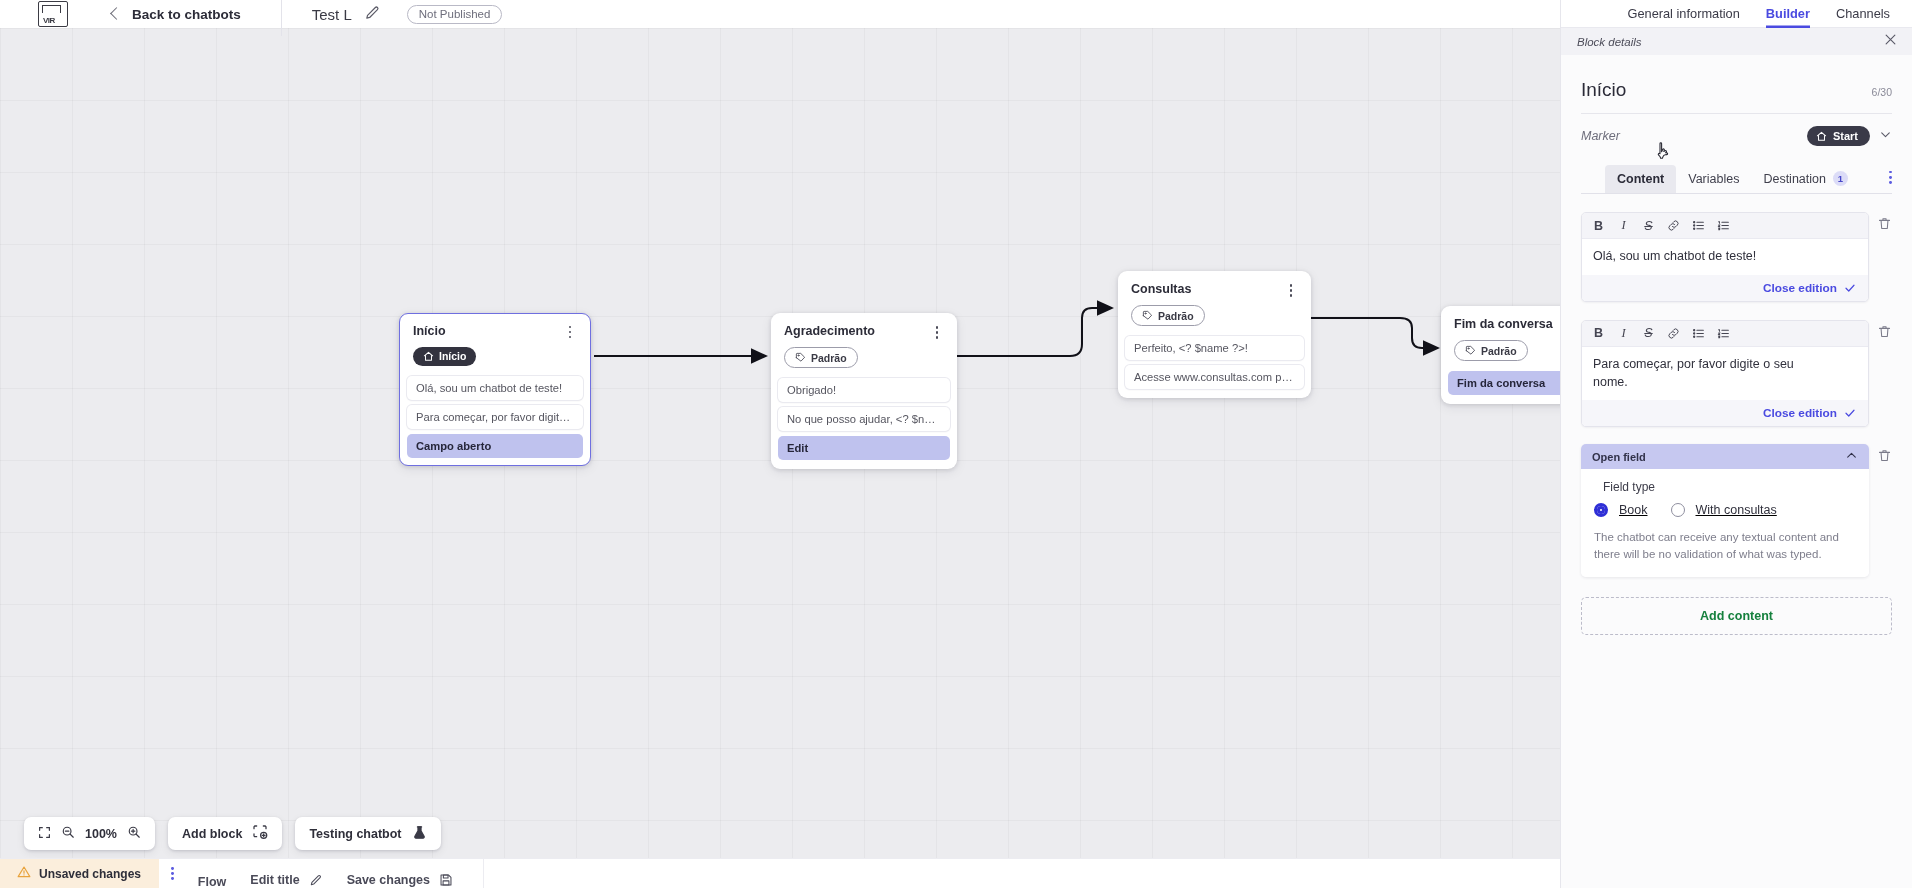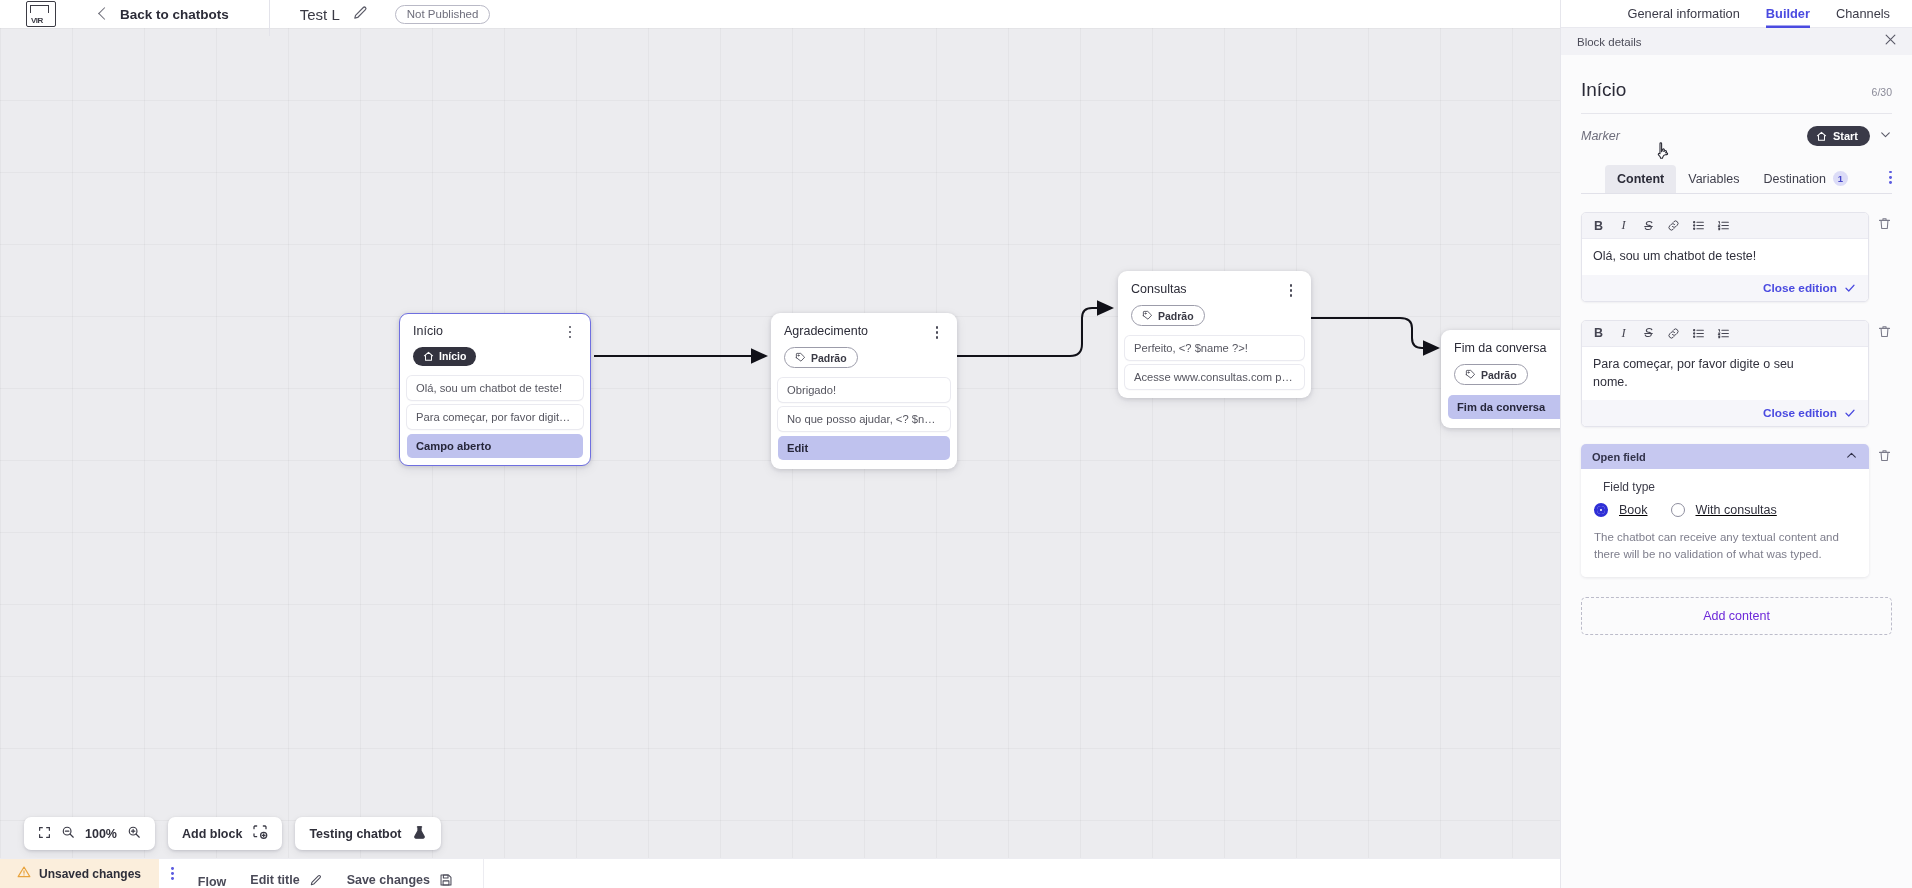--- a/index.html
+++ b/index.html
@@ -6,21 +6,21 @@
   html, body {
     width: 1912px; height: 888px;
     font-family: "Liberation Sans", sans-serif;
     background: #ffffff;
     overflow: hidden;
   }
   #app { position: relative; width: 1912px; height: 888px; }
 
   
   .topbar {
-    position: absolute; top: 0; left: 0; width: 1560px; height: 28px;
+    position: absolute; top: 0; left: 12px; width: 1560px; height: 28px;
     background: #fff; display: flex; align-items: center; z-index: 40;
   }
   .logo-box {
     width: 34px; height: 28px; margin-left: 24px;
     display: flex; align-items: center; justify-content: center;
   }
   .logo-mark {
     width: 30px; height: 26px; border: 1.6px solid #3b3b44; border-radius: 2px;
     position: relative; overflow: hidden; background: #fff;
   }
@@ -70,21 +70,21 @@
   .edges { position: absolute; inset: 0; width: 100%; height: 100%; pointer-events: none; }
 
   
   .node {
     position: absolute; background: #ffffff; border-radius: 9px;
     box-shadow: 0 1px 4px rgba(25,25,45,.14), 0 3px 12px rgba(25,25,45,.08);
     padding: 11px 0 9px 0;
   }
   .node.selected { border: 1.5px solid #6f6fe0; padding: 9.5px 0 7.5px 0; }
   .node-head { display: flex; align-items: flex-start; padding: 0 13px; }
-  .node-title { font-size: 12.5px; font-weight: 400; color: #2c2c38; flex: 1; line-height: 1.2; }
+  .node-title { font-size: 12.5px; font-weight: 700; color: #2c2c38; flex: 1; line-height: 1.2; }
   .kebab { width: 14px; display: flex; flex-direction: column; align-items: center; gap: 2.5px; cursor: pointer; padding-top: 2px; }
   .kebab i { width: 2.6px; height: 2.6px; border-radius: 50%; background: #4a4a57; display: block; }
   .tag {
     display: inline-flex; align-items: center; gap: 5px; margin: 8px 0 0 13px;
     border-radius: 999px; padding: 3.5px 10px; font-size: 10.5px; font-weight: 700;
   }
   .tag.start { background: #33333f; color: #fff; }
   .tag.padrao { background: #fff; color: #3a3a45; border: 1.1px solid #9c9caa; font-weight: 600; }
   .node-rows { margin-top: 10px; display: flex; flex-direction: column; gap: 5px; padding: 0 7px; }
   .row {
@@ -135,21 +135,21 @@
     border-bottom: 1px solid #e9e9ef;
   }
   .ptab { font-size: 12.8px; color: #3a3a47; cursor: pointer; height: 28px;
           display: flex; align-items: center; white-space: nowrap; }
   .ptab.active { color: #4a4ae0; font-weight: 700; box-shadow: inset 0 -2.5px 0 #4a4ae0; }
 
   .panel-bd-head {
     height: 27px; background: #f2f2f6; display: flex; align-items: center;
     padding: 0 14px 0 16px; justify-content: space-between;
   }
-  .panel-bd-title { font-size: 11.5px; color: #4d4d5a; }
+  .panel-bd-title { font-size: 11.5px; color: #4d4d5a; font-style: italic; }
   .close-x { cursor: pointer; }
 
   .panel-body { flex: 1; overflow-y: auto; background: #fbfbfc; }
 
   .blk-title-row {
     display: flex; align-items: baseline; padding: 24px 20px 0 20px; gap: 10px;
   }
   .blk-title { font-size: 19px; color: #2b2b38; flex: 1; }
   .blk-count { font-size: 10.5px; color: #8a8a98; }
   .blk-rule { margin: 12px 20px 0 20px; height: 1px; background: #e6e6ec; }
@@ -220,21 +220,21 @@
   .of-lbl { font-size: 12px; color: #3c3c49; margin-left: 9px; }
   .radios { display: flex; align-items: flex-end; gap: 11px; margin-top: 9px; text-decoration: underline; }
   .radio { width: 14px; height: 14px; border-radius: 50%; border: 1.6px solid #8e8e9e; cursor: pointer; }
   .radio.on { border: 3.5px solid #2f2fd6; background: #fff; box-shadow: inset 0 0 0 3px #2f2fd6; }
   .radio-lbl { font-size: 12.5px; color: #30303c; margin-right: 12px; }
   .of-desc { margin-top: 12px; font-size: 11.5px; color: #7e7e8c; line-height: 1.45; }
 
   .add-content {
     margin: 20px 20px 0 20px; height: 38px; border: 1.4px dashed #bcbcca;
     border-radius: 5px; display: flex; align-items: center; justify-content: center;
-    font-size: 12.5px; color: #6d28d9; font-weight: 400; cursor: pointer; background: #fbfbfc;
+    font-size: 12.5px; color: #15803d; font-weight: 700; cursor: pointer; background: #fbfbfc;
   }
 
   
   .cursor { position: absolute; z-index: 99; pointer-events: none; }
 </style>
 </head>
 <body>
 
 <div id="app">
 
@@ -331,21 +331,21 @@
             <circle cx="7.5" cy="7.5" r="1.3"></circle>
           </svg>
         <span>Padrão</span>
       </div>
       <div class="node-rows">
         <div class="row">Perfeito, &lt;? $name ?&gt;!</div>
         <div class="row">Acesse www.consultas.com par...</div>
       </div>
     </div>
 
-    <div class="node" style="left:1441px; top:278px; width:180px;margin-top:24px;">
+    <div class="node" style="left:1441px; top:278px; width:180px;">
       <div class="node-head">
         <div class="node-title">Fim da conversa</div>
       </div>
       <div class="tag padrao">
         <svg width="11" height="11" viewBox="0 0 24 24" fill="none" stroke="#4a4a57" stroke-width="1.9" stroke-linecap="round" stroke-linejoin="round">
             <path d="M3 12.5V4.5A1.5 1.5 0 0 1 4.5 3h8L21 11.5 13 20 3 12.5z"></path>
             <circle cx="7.5" cy="7.5" r="1.3"></circle>
           </svg>
         <span>Padrão</span>
       </div>

